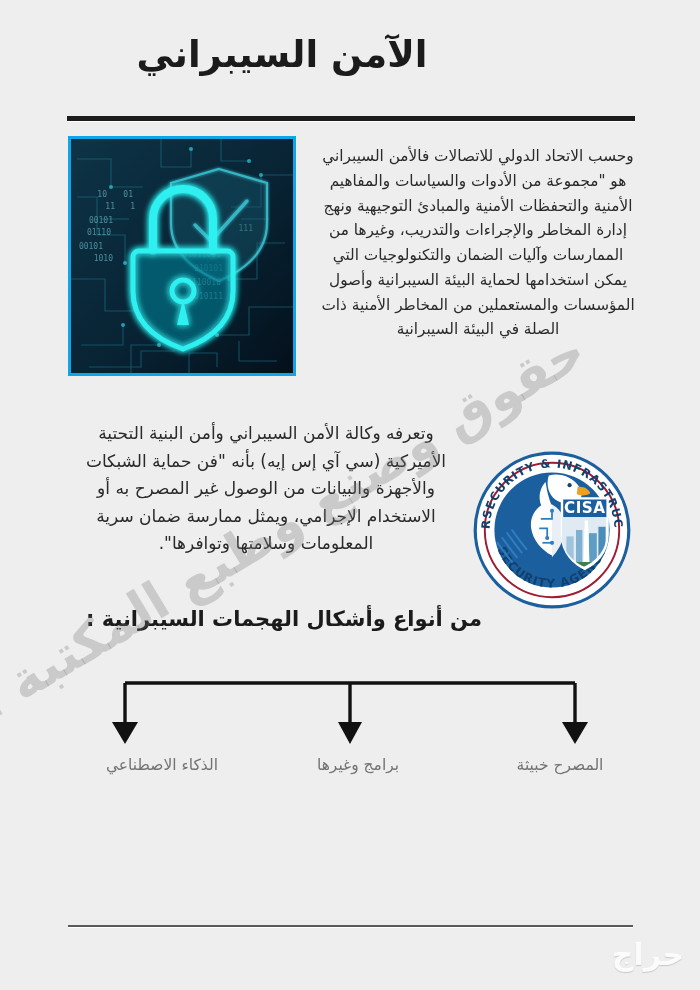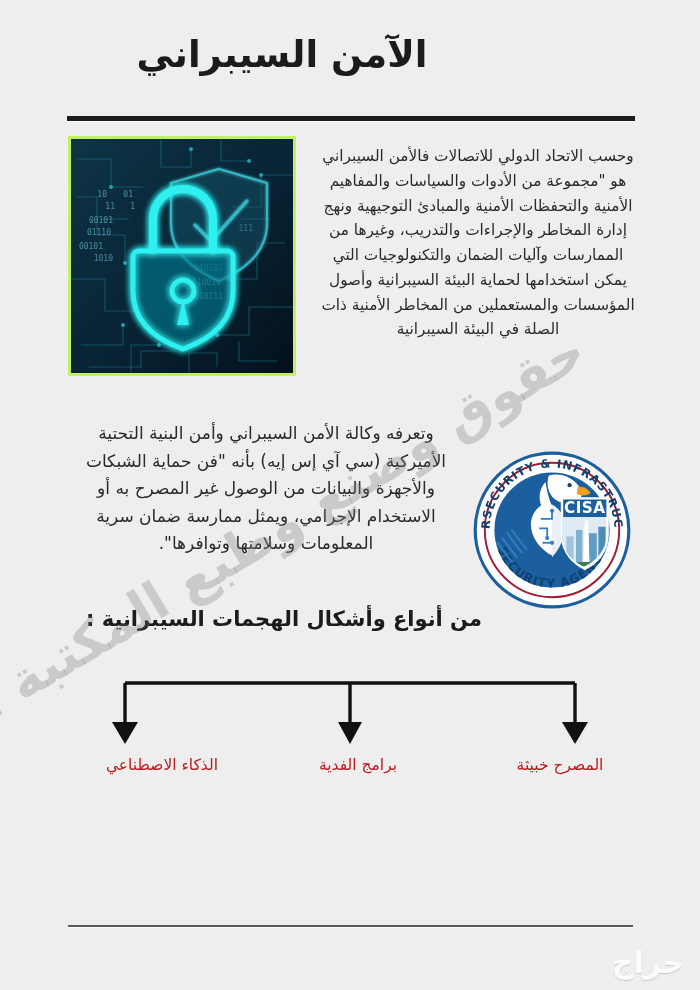--- a/index.html
+++ b/index.html
@@ -57,21 +57,21 @@
     width: 700px;
     height: 260px;
   }
 
   .lock-figure {
     position: absolute;
     top: 0;
     left: 68px;
     width: 228px;
     height: 240px;
-    background: #bef264;
+    background: #0ea5e9;
     padding: 3px;
     box-sizing: border-box;
   }
 
   .lock-art {
     position: relative;
     width: 100%;
     height: 100%;
     overflow: hidden;
     background:
@@ -152,21 +152,21 @@
     width: 620px;
     height: 34px;
   }
   .branch-label {
     position: absolute;
     top: 0;
     width: 190px;
     text-align: center;
     direction: rtl;
     font-size: 15.5px;
-    color: #b91c1c;
+    color: #737373;
     line-height: 1.4;
   }
   .branch-label.pos-0 { left: 425px; }   
   .branch-label.pos-1 { left: 223px; }   
   .branch-label.pos-2 { left: 27px;  }   
 
   
   .rule-bottom {
     position: absolute;
     top: 925px;
@@ -199,21 +199,21 @@
     font-weight: 600;
     color: rgba(120,120,120,0.30);
     transform: rotate(-31deg);
     transform-origin: 50% 50%;
     white-space: nowrap;
     letter-spacing: 1px;
   }
 
   .watermark-brand {
     position: absolute;
-    bottom: 10px;
+    bottom: 18px;
     right: 16px;
     font-size: 30px;
     font-weight: bold;
     direction: rtl;
     color: rgba(255,255,255,0.92);
     text-shadow: 0 1px 1px rgba(170,170,170,0.55);
     pointer-events: none;
     z-index: 6;
   }
 </style>
@@ -414,21 +414,21 @@
       <g fill="#111111">
         <path d="M17,46 H43 L30,68 Z"></path>
         <path d="M243,46 H267 L255,68 Z"></path>
         <path d="M467,46 H493 L480,68 Z"></path>
       </g>
     </svg>
   </div>
 
   <div class="branch-labels">
     <div class="branch-label pos-0">المصرح خبيثة</div>
-    <div class="branch-label pos-1">برامج الفدية</div>
+    <div class="branch-label pos-1">برامج وغيرها</div>
     <div class="branch-label pos-2">الذكاء الاصطناعي</div>
   </div>
 
   <div class="rule-bottom"></div>
 
   <div class="watermark-diagonal">
     <span>حقوق وصنع وطبع المكتبة الالكترونية</span>
   </div>
 
   <div class="watermark-brand">حراج</div>

